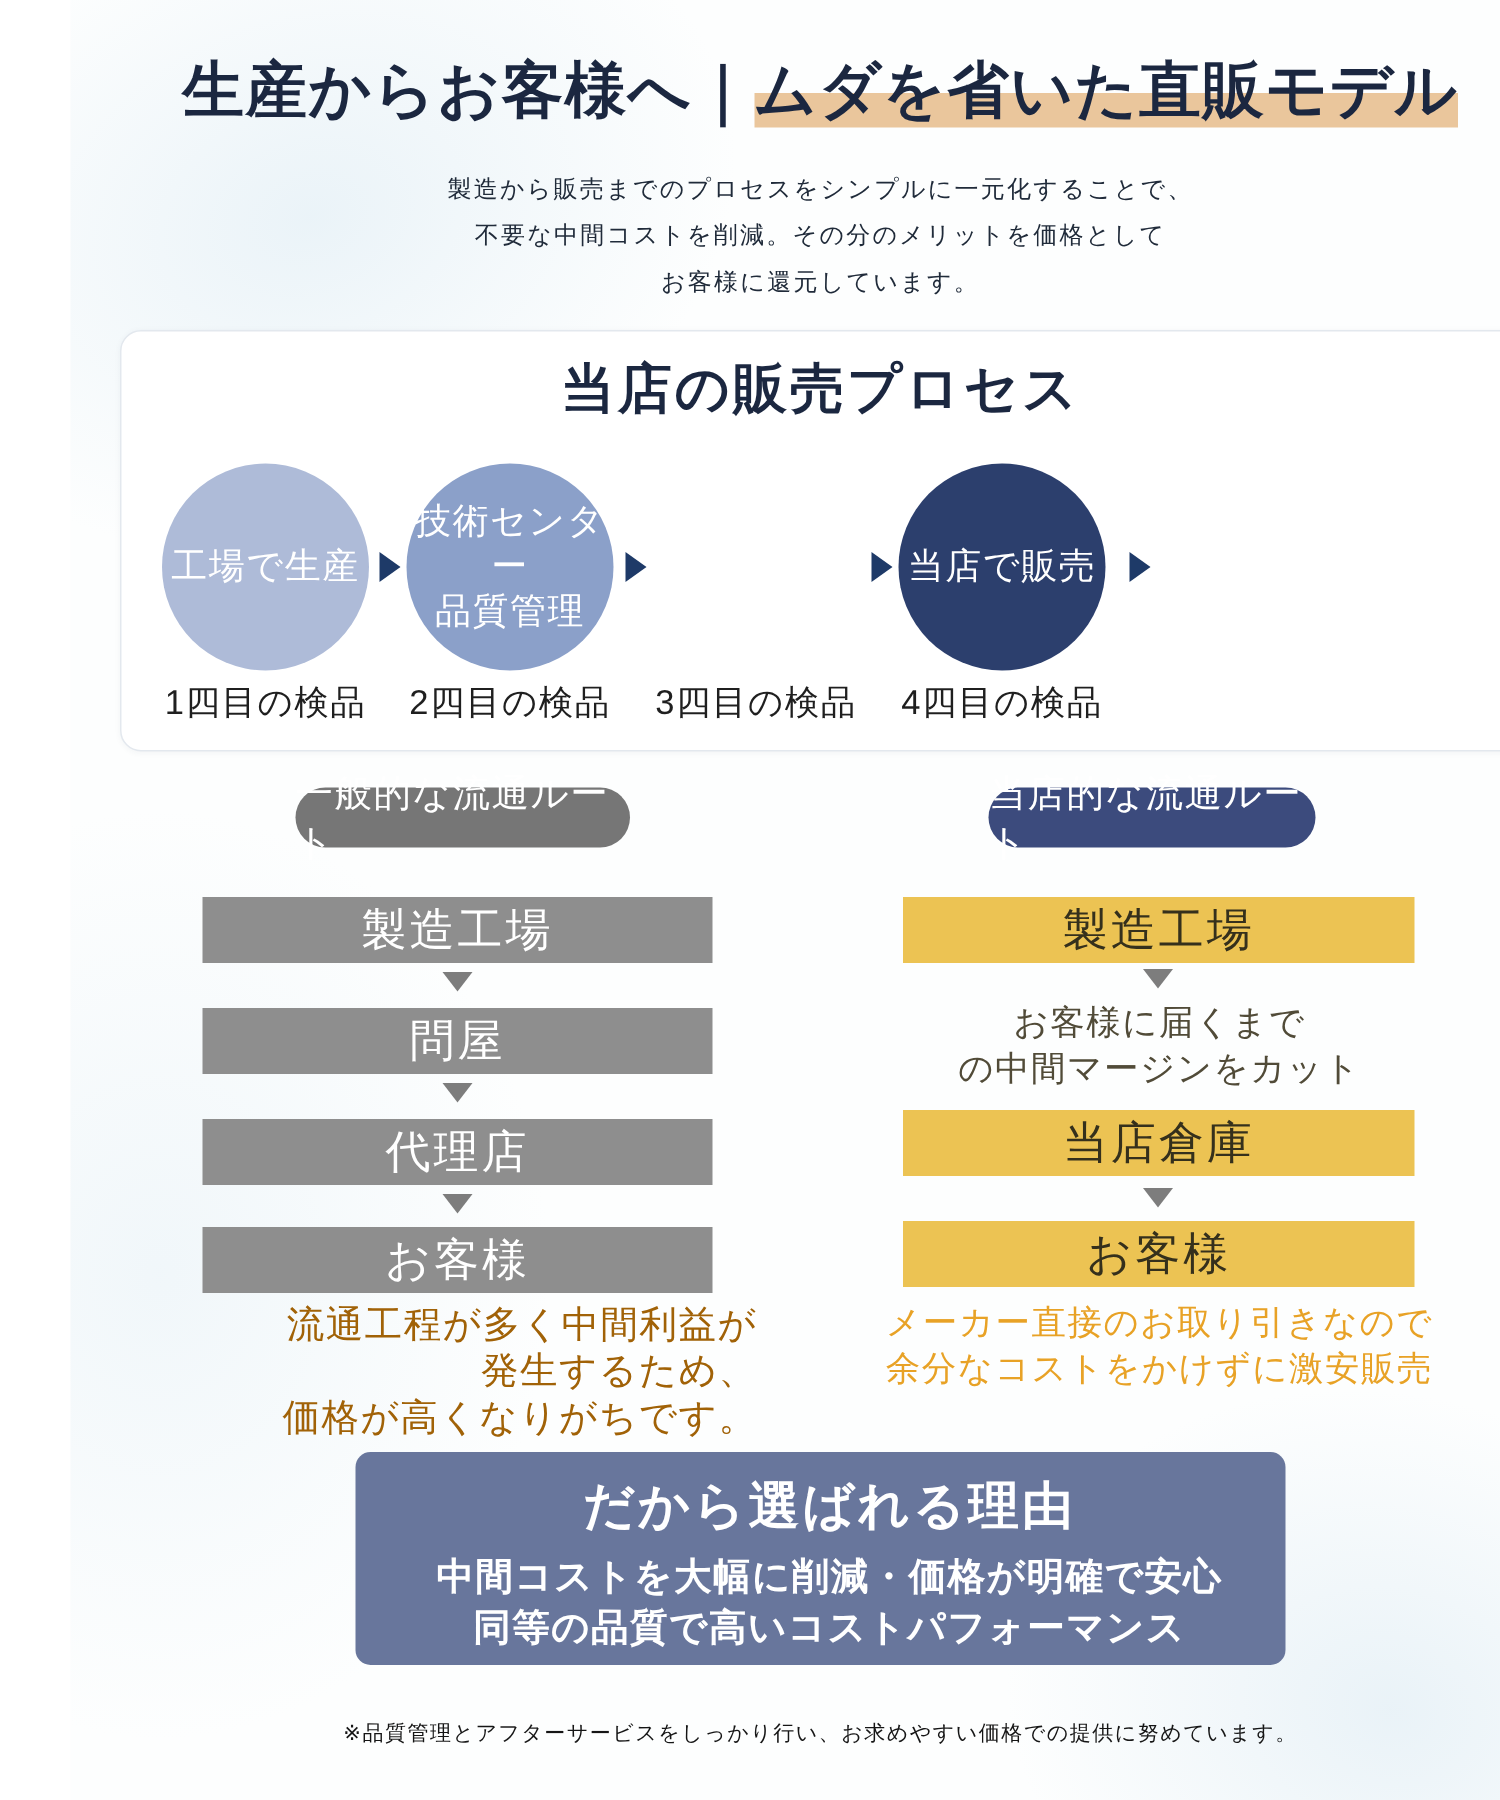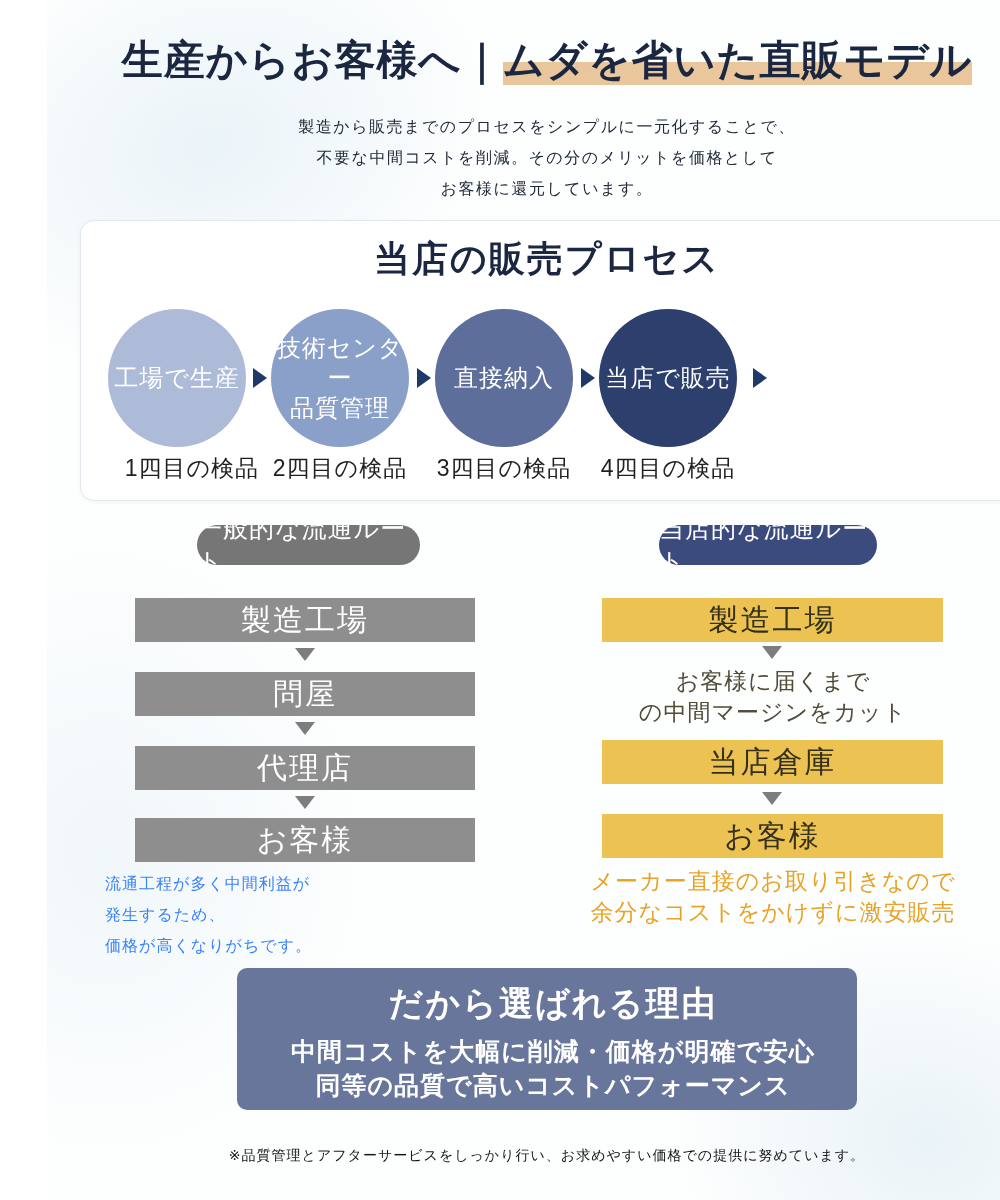--- a/index.html
+++ b/index.html
@@ -32,21 +32,21 @@
     color:#fff;font-size:24px;font-weight:500;letter-spacing:1px;line-height:30px;white-space:pre-line;}
   .c1{left:27px;background:var(--circle1);}
   .c2{left:190px;background:var(--circle2);}
   .c3{left:354px;background:var(--circle3);}
   .c4{left:518px;background:var(--circle4);}
   .r-arrow{position:absolute;top:147px;width:0;height:0;
     border-top:10px solid transparent;border-bottom:10px solid transparent;
     border-left:14px solid var(--truck-navy);}
   .ra1{left:172px;}.ra2{left:336px;}.ra3{left:500px;}.ra4{left:672px;}
   .insp{position:absolute;top:232px;width:164px;text-align:center;font-size:23px;color:#1f1f1f;letter-spacing:1px;}
-  .i1{left:14px;text-align:right;}.i2{left:177px;}.i3{left:341px;}.i4{left:505px;}
+  .i1{left:14px;}.i2{left:177px;}.i3{left:341px;}.i4{left:505px;}
   .truck{position:absolute;left:697px;top:85px;width:215px;height:145px;}
   .truck svg{position:absolute;left:0;top:0;}
   .truck-label{position:absolute;left:8px;top:35px;width:127px;text-align:center;
     color:#fff;font-size:19px;line-height:24px;font-weight:500;white-space:pre-line;}
 
   .pill{position:absolute;top:525px;height:40px;border-radius:21px;display:flex;
     align-items:center;justify-content:center;color:#fff;font-size:25px;letter-spacing:1px;}
   .pill-left{left:150px;width:223px;background:var(--gray-pill);}
   .pill-right{left:612px;width:218px;background:var(--navy-pill);}
 
@@ -56,22 +56,22 @@
   .bar.yellow{left:555px;width:341px;background:var(--yellow-bar);color:var(--yellow-bar-text);}
   .g1{top:598px;}.g2{top:672px;}.g3{top:746px;}.g4{top:818px;}
   .y1{top:598px;}.y2{top:740px;}.y3{top:814px;}
   .d-arrow{position:absolute;width:0;height:0;
     border-left:10px solid transparent;border-right:10px solid transparent;
     border-top:13px solid var(--arrow-gray);}
   .dg1{left:248px;top:648px;}.dg2{left:248px;top:722px;}.dg3{left:248px;top:796px;}
   .dy1{left:715px;top:646px;}.dy2{left:715px;top:792px;}
   .route-note{position:absolute;left:545px;top:666px;width:362px;text-align:center;
     font-size:23px;line-height:31px;letter-spacing:1px;color:#514b38;white-space:pre-line;}
-  .caption-left{position:absolute;left:58px;top:868px;width:400px;text-align:left;
-    font-size:16px;line-height:31px;letter-spacing:1px;color:#3b82f6;white-space:pre-line;}
+  .caption-left{position:absolute;left:58px;top:868px;width:400px;text-align:right;
+    font-size:25px;line-height:31px;letter-spacing:1px;color:#a16207;white-space:pre-line;}
   .caption-right{position:absolute;left:535px;top:866px;width:382px;text-align:center;
     font-size:23px;line-height:31px;letter-spacing:1px;color:var(--orange-text);white-space:pre-line;}
 
   .reason{position:absolute;left:190px;top:968px;width:620px;height:142px;
     background:var(--slate-box);border-radius:10px;text-align:center;color:#fff;padding-left:12px;}
   .reason-title{margin-top:13px;font-size:34px;font-weight:bold;letter-spacing:2px;}
   .reason-body{margin-top:7px;font-size:25px;line-height:34px;letter-spacing:1px;white-space:pre-line;font-weight:bold;}
 
   .footer{position:absolute;top:1147px;left:0;width:100%;text-align:center;
     font-size:14px;letter-spacing:1px;color:#151515;white-space:nowrap;}
@@ -90,21 +90,20 @@
 お客様に還元しています。</p>
 
   <section class="card">
     <h2 class="card-title">当店の販売プロセス</h2>
 
     <div class="circle c1"><span>工場で生産</span></div>
     <div class="r-arrow ra1"></div>
     <div class="circle c2"><span>技術センター
 品質管理</span></div>
     <div class="r-arrow ra2"></div>
-    <div class="circle c3"><span>直接納入</span></div>
     <div class="r-arrow ra3"></div>
     <div class="circle c4"><span>当店で販売</span></div>
     <div class="r-arrow ra4"></div>
 
     <div class="insp i1">1四目の検品</div>
     <div class="insp i2">2四目の検品</div>
     <div class="insp i3">3四目の検品</div>
     <div class="insp i4">4四目の検品</div>
 
   </section>

